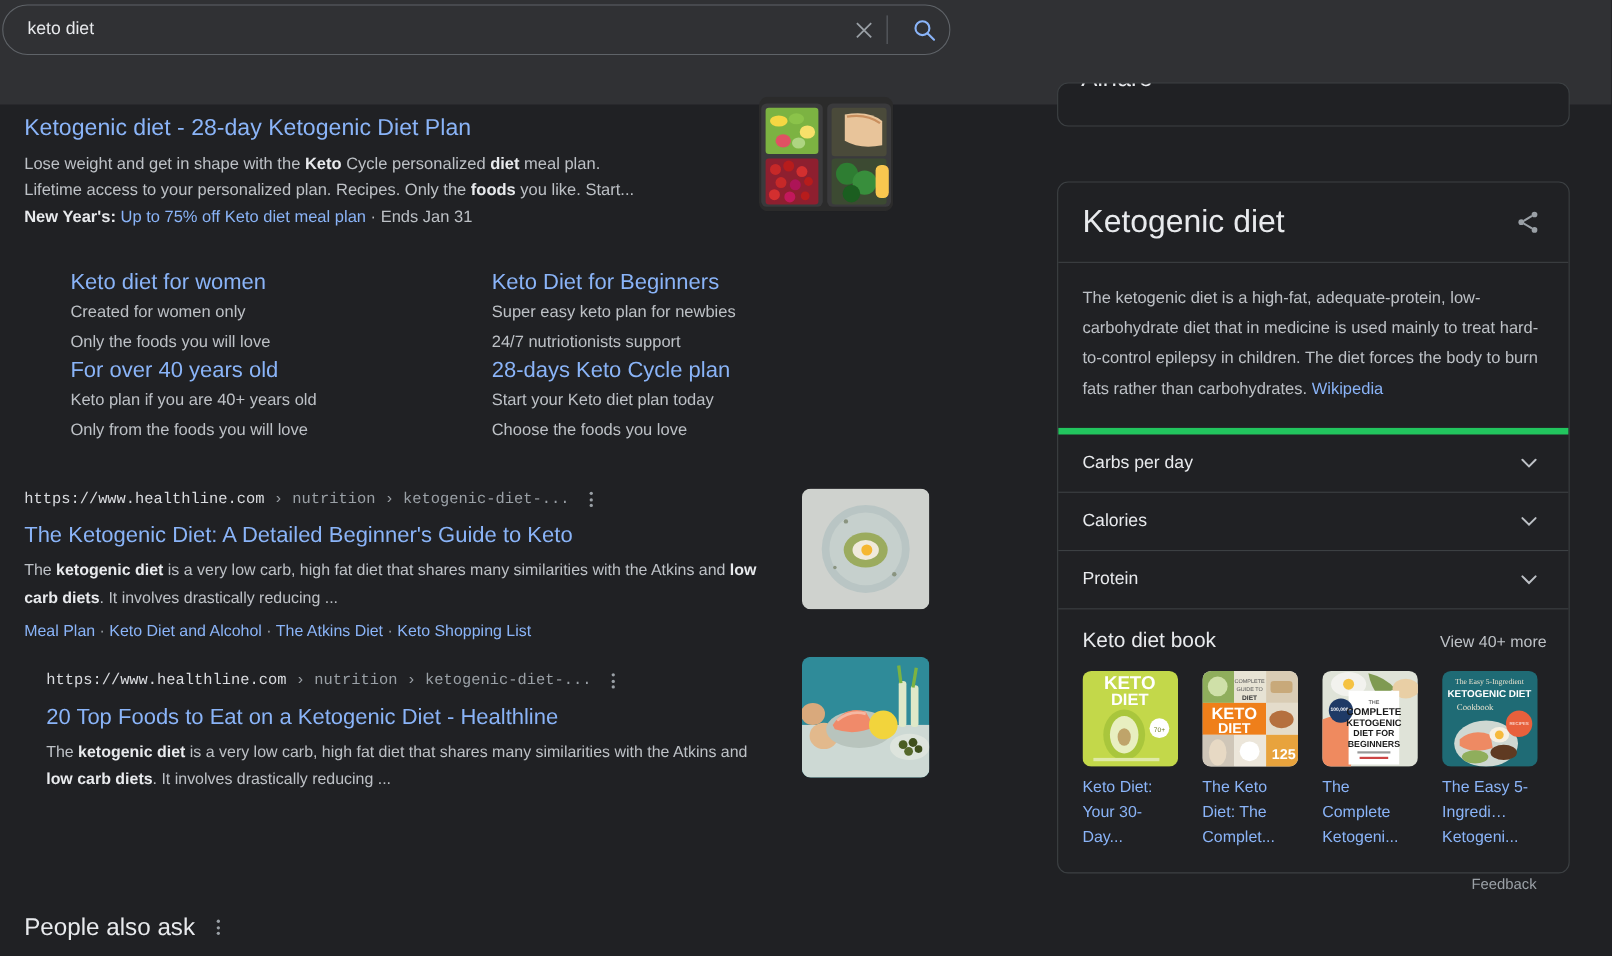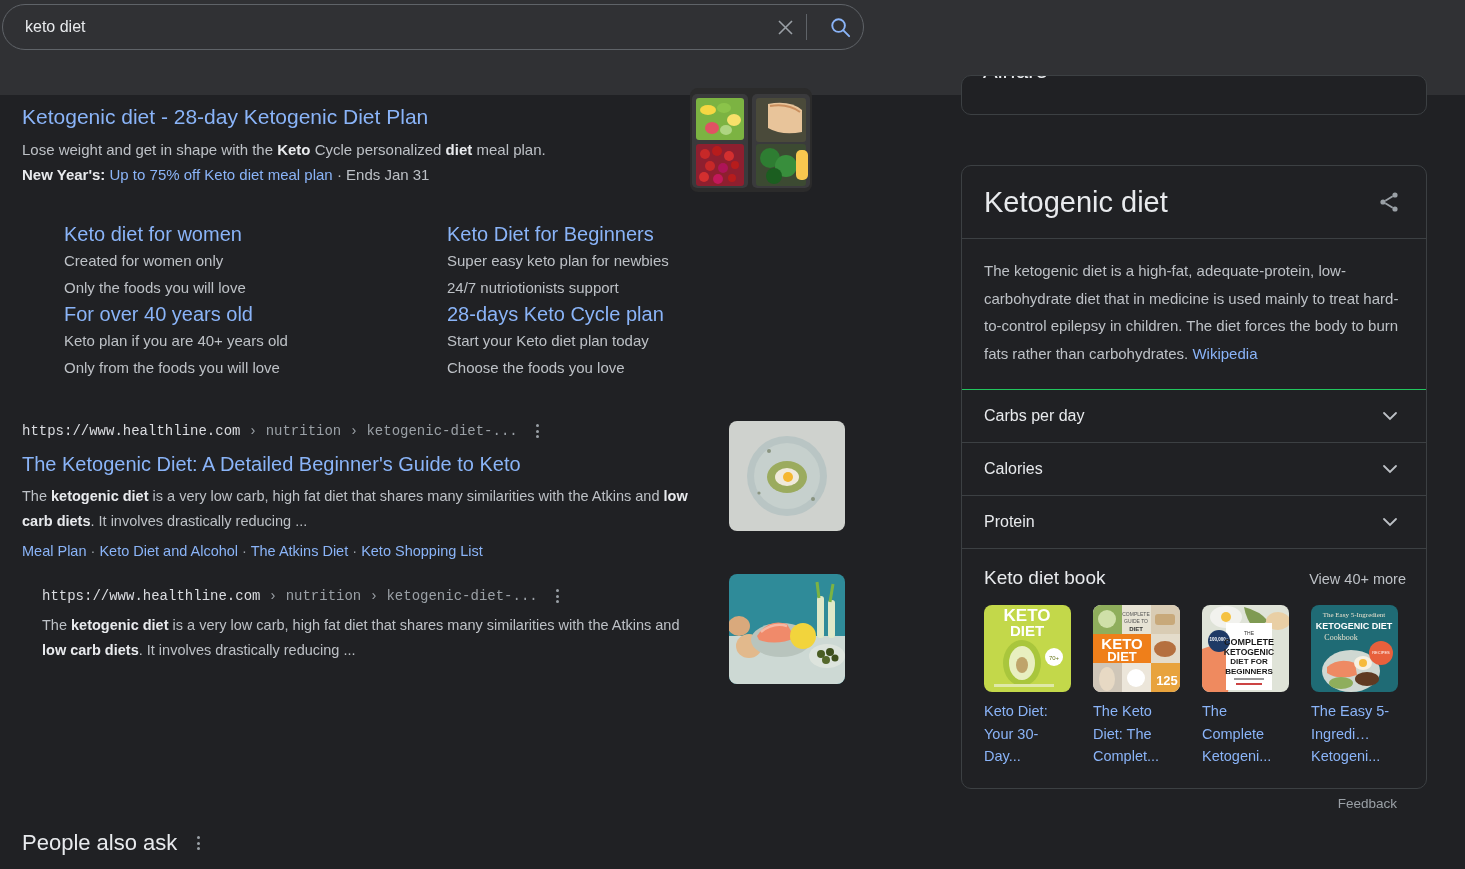--- a/index.html
+++ b/index.html
@@ -138,21 +138,21 @@
     display: flex; align-items: center; justify-content: space-between;
     padding: 18px 22px 18px 22px;
     border-bottom: 1px solid #3c4043;
   }
   .kp-title { color: #e8eaed; font-size: 29px; line-height: 36px; font-weight: normal; }
   .share-btn { width: 30px; height: 30px; display: flex; align-items: center; justify-content: center; cursor: pointer; }
 
   .kp-desc {
     padding: 18px 22px 22px 22px;
     color: #bdc1c6; font-size: 15px; line-height: 27.5px;
-    border-bottom: 1px solid #22c55e;
+    border-bottom: 6px solid #22c55e;
   }
   .kp-desc a { color: #8ab4f8; text-decoration: none; cursor: pointer; }
 
   .kp-row {
     display: flex; align-items: center; justify-content: space-between;
     padding: 16px 26px 16px 22px;
     border-bottom: 1px solid #3c4043;
     cursor: pointer;
     text-align: right;
   }
@@ -198,20 +198,21 @@
   </div>
 </div>
 
 <div class="left-col">
 
   <div class="ad-block">
     <div class="ad-title">Ketogenic diet - 28-day Ketogenic Diet Plan</div>
 
     <div class="ad-desc">
       <span><span>Lose weight and get in shape with the </span><b>Keto</b><span> Cycle personalized </span><b>diet</b><span> meal plan.</span></span><br>
+      <span><span>Lifetime access to your personalized plan. Recipes. Only the </span><b>foods</b><span> you like. Start...</span></span>
     </div>
 
     <div class="ad-promo">
       <span class="lbl">New Year's:</span>
       <a>Up to 75% off Keto diet meal plan</a>
       <span>·</span>
       <span>Ends Jan 31</span>
     </div>
 
     <div class="ad-thumb">
@@ -313,20 +314,21 @@
       <div class="res-url">
         <span class="dom">https://www.healthline.com</span>
         <span class="crumb">› nutrition › ketogenic-diet-...</span>
       </div>
       <span class="kebab">
           <i></i>
           <i></i>
           <i></i>
         </span>
     </div>
+    <div class="res-title">20 Top Foods to Eat on a Ketogenic Diet - Healthline</div>
     <div class="res-snip" style="max-width:665px;"><span>The </span><b>ketogenic diet</b><span> is a very low carb, high fat diet that shares many similarities with the Atkins and </span><b>low carb diets</b><span>. It involves drastically reducing ...</span></div>
     <div class="res-thumb t2">
       <svg width="116" height="110" viewBox="0 0 116 110">
         <rect width="116" height="110" fill="#2f8b99"></rect>
         <rect y="62" width="116" height="48" fill="#cdd9d4"></rect>
         <ellipse cx="20" cy="72" rx="13" ry="12" fill="#e2b98c"></ellipse>
         <ellipse cx="10" cy="52" rx="11" ry="10" fill="#d9a97c"></ellipse>
         <ellipse cx="52" cy="66" rx="30" ry="17" fill="#b8c4bd"></ellipse>
         <path d="M28 62 Q40 44 58 50 L66 64 Q48 72 30 66 Z" fill="#f08a6a"></path>
         <path d="M32 58 Q44 48 58 52" stroke="#f5b8a3" stroke-width="2.5" fill="none"></path>

